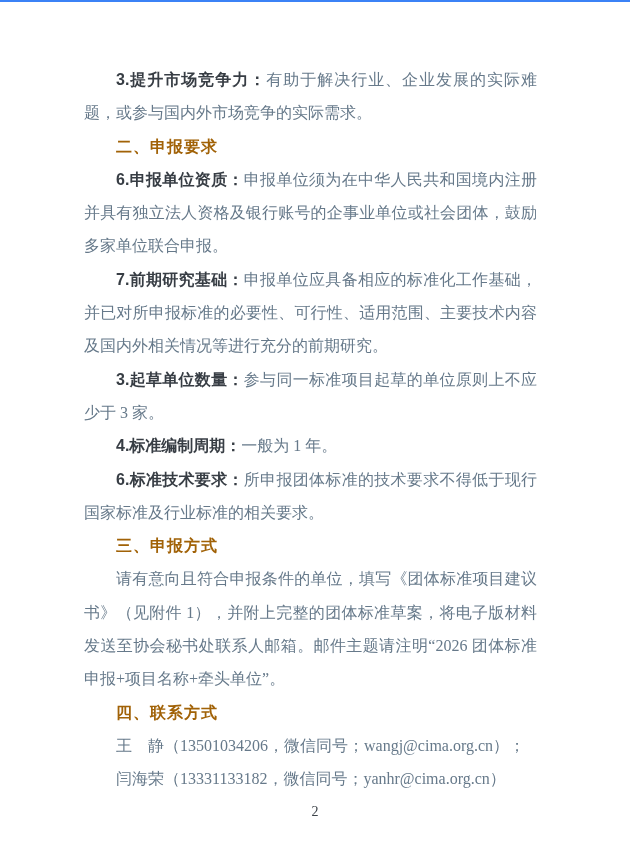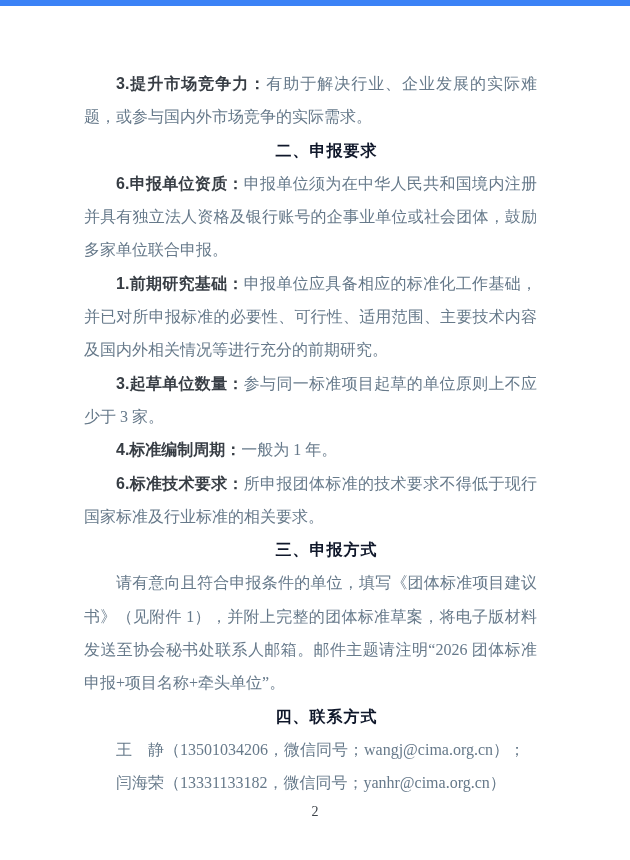--- a/index.html
+++ b/index.html
@@ -12,37 +12,37 @@
     height: 860px;
     font-family: "Liberation Serif", "DejaVu Serif", serif;
     overflow: hidden;
   }
   .page {
     position: relative;
     box-sizing: border-box;
     width: 630px;
     height: 860px;
     background: #ffffff;
-    border-top: 6px solid #3b82f6;
+    border-top: 2px solid #3b82f6;
     padding: 61px 93px 0 84px;
   }
   .para, .heading {
     margin: 0;
     font-size: 16px;
     line-height: 33.3px;
     text-indent: 2em;
     color: #66798a;
     text-align: justify;
     text-justify: inter-ideograph;
   }
   .heading {
     font-weight: 700;
-    color: #0f172a;
+    color: #a16207;
     font-family: "Liberation Sans", "DejaVu Sans", sans-serif;
-    text-align: center;
+    text-align: left;
     letter-spacing: 1px;
   }
   .para strong {
     font-weight: 700;
     color: #373d44;
     font-family: "Liberation Sans", "DejaVu Sans", sans-serif;
   }
   .page-number {
     position: absolute;
     bottom: 40px;
@@ -58,21 +58,21 @@
 <body>
 
 <div class="page">
 
   <p class="para"><strong>3.提升市场竞争力：</strong><span>有助于解决行业、企业发展的实际难题，或参与国内外市场竞争的实际需求。</span></p>
 
   <p class="heading">二、申报要求</p>
 
   <p class="para"><strong>6.申报单位资质：</strong><span>申报单位须为在中华人民共和国境内注册并具有独立法人资格及银行账号的企事业单位或社会团体，鼓励多家单位联合申报。</span></p>
 
-  <p class="para"><strong>1.前期研究基础：</strong><span>申报单位应具备相应的标准化工作基础，并已对所申报标准的必要性、可行性、适用范围、主要技术内容及国内外相关情况等进行充分的前期研究。</span></p>
+  <p class="para"><strong>7.前期研究基础：</strong><span>申报单位应具备相应的标准化工作基础，并已对所申报标准的必要性、可行性、适用范围、主要技术内容及国内外相关情况等进行充分的前期研究。</span></p>
 
   <p class="para"><strong>3.起草单位数量：</strong><span>参与同一标准项目起草的单位原则上不应少于 3 家。</span></p>
 
   <p class="para"><strong>4.标准编制周期：</strong><span>一般为 1 年。</span></p>
 
   <p class="para"><strong>6.标准技术要求：</strong><span>所申报团体标准的技术要求不得低于现行国家标准及行业标准的相关要求。</span></p>
 
   <p class="heading">三、申报方式</p>
 
   <p class="para"><span>请有意向且符合申报条件的单位，填写《团体标准项目建议书》（见附件 1），并附上完整的团体标准草案，将电子版材料发送至协会秘书处联系人邮箱。邮件主题请注明“2026 团体标准申报+项目名称+牵头单位”。</span></p>

